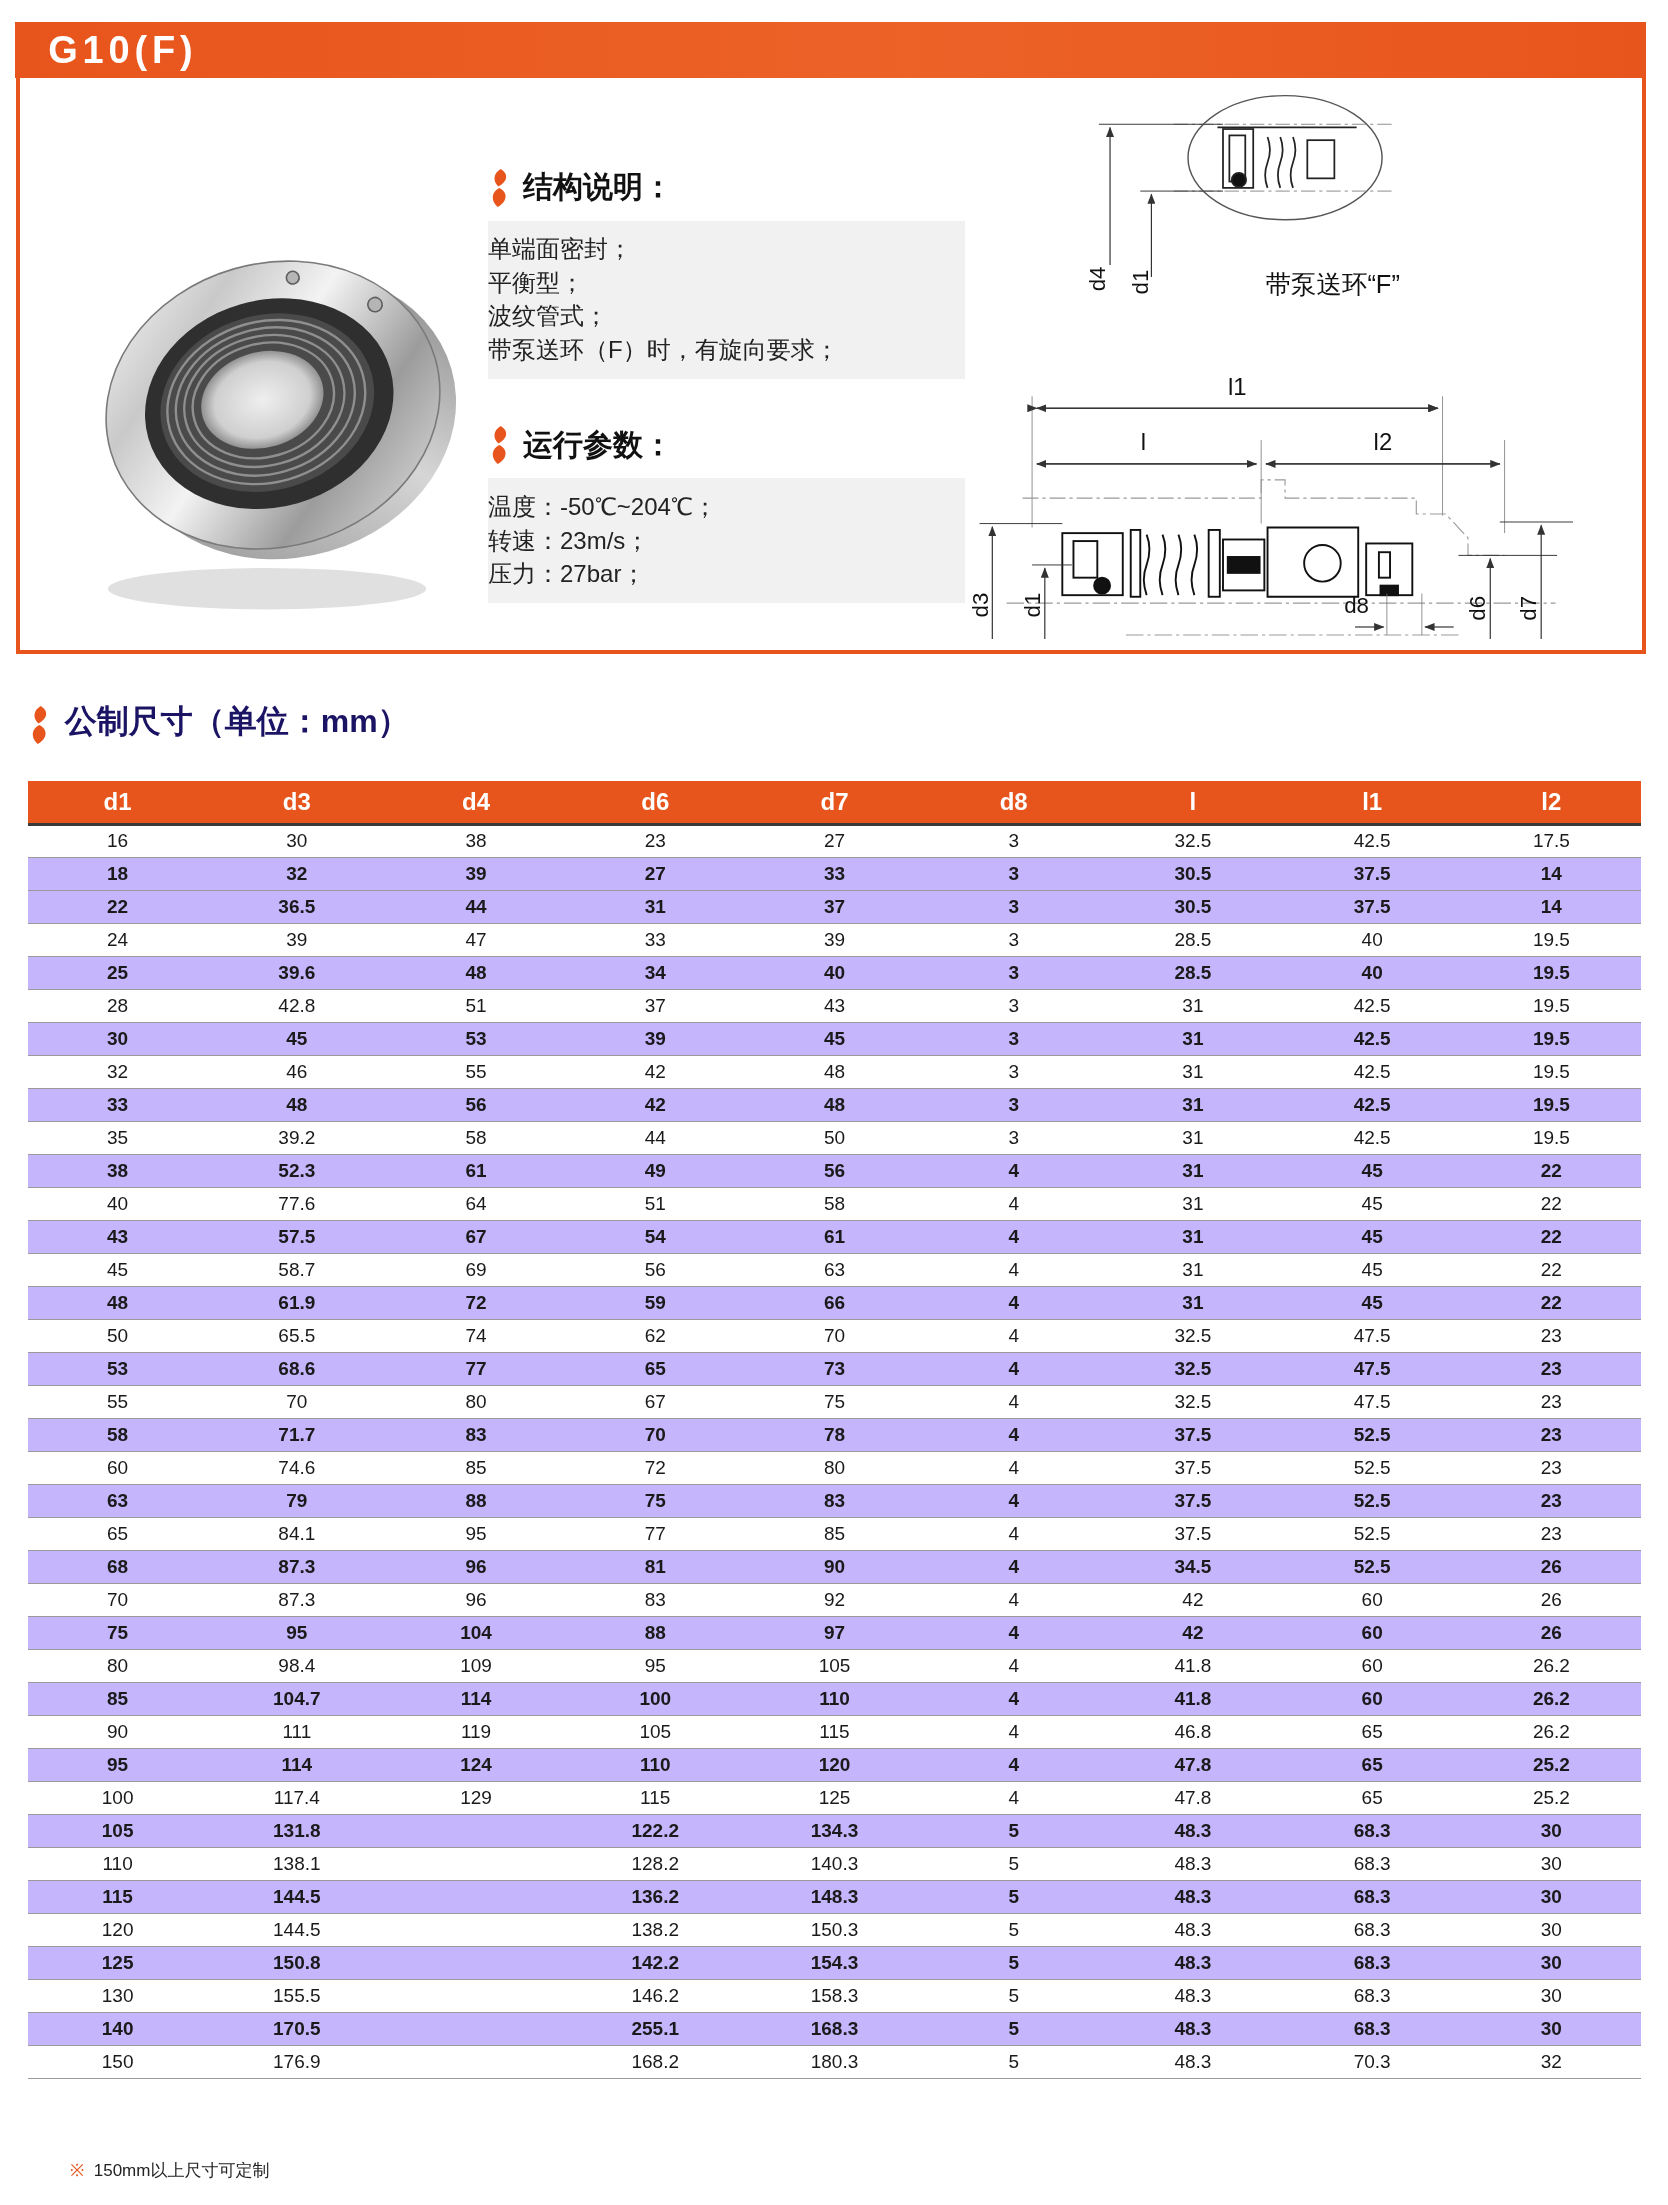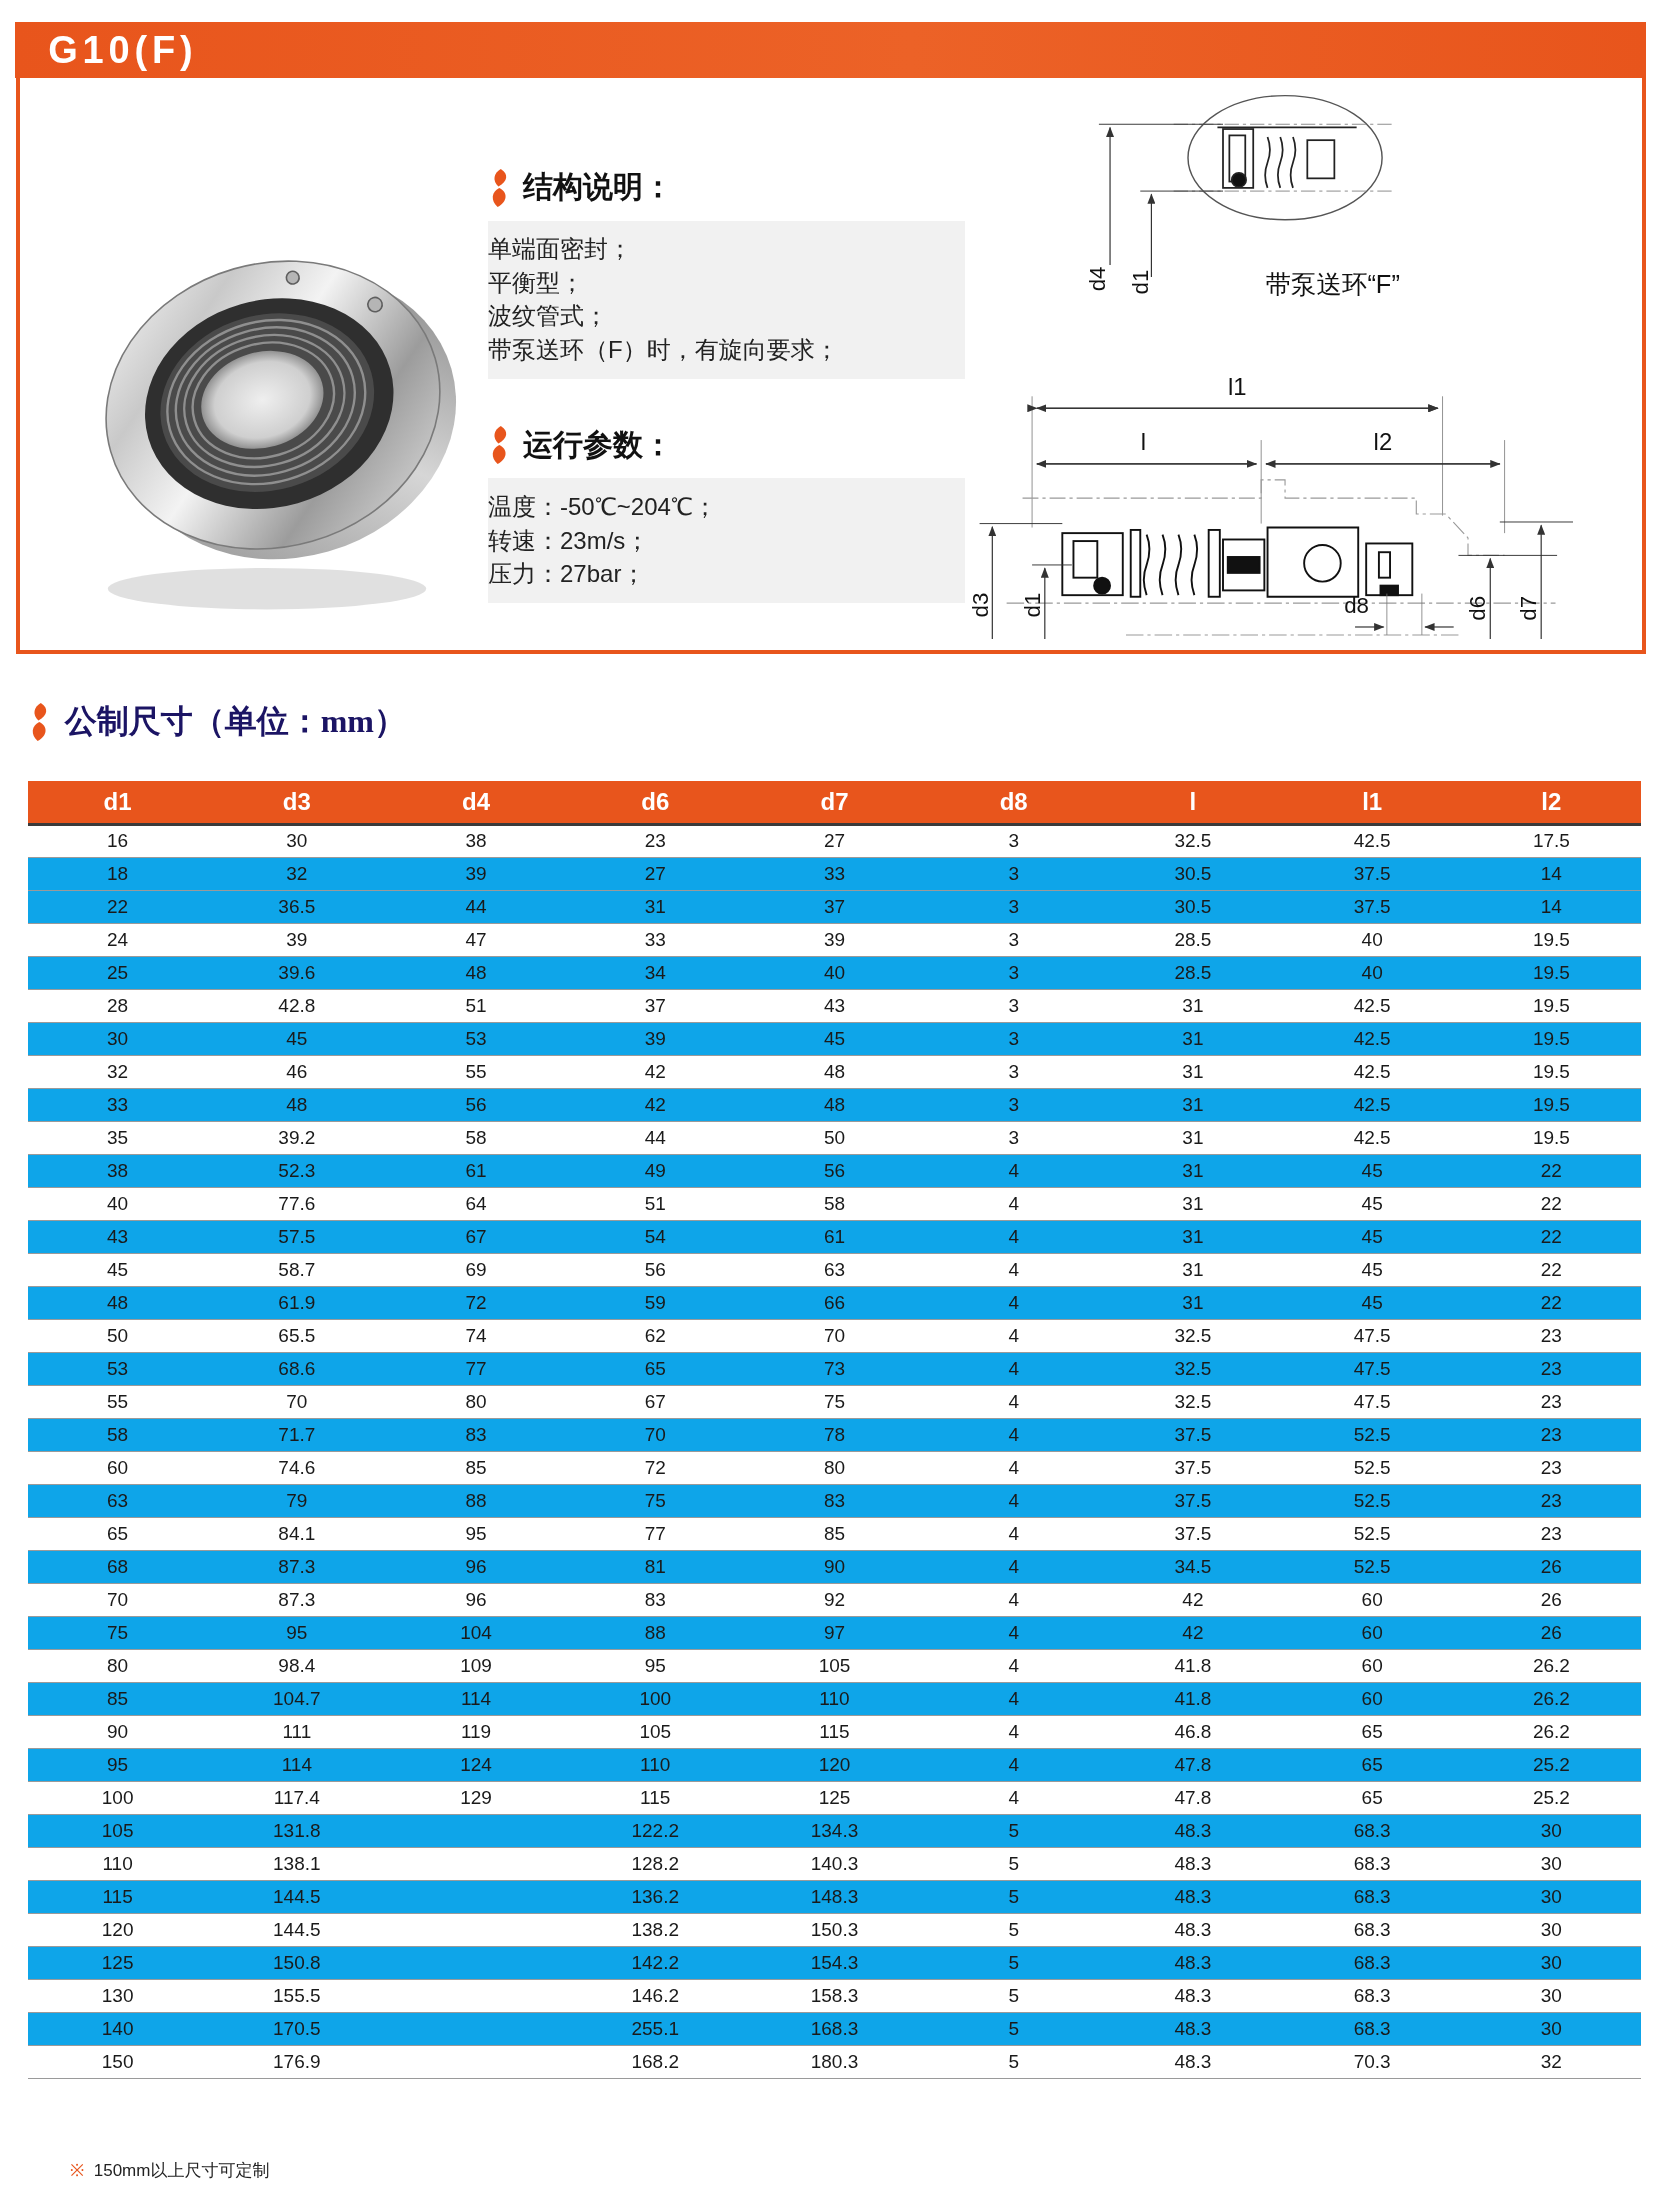--- a/index.html
+++ b/index.html
@@ -32,35 +32,35 @@
     background:#f1f1f1; padding:11px 0; font-size:24px; line-height:32px; color:#222;
   }
   .panel .li { margin:1.6px 0; }
   .struct-block { margin-top:48px; }
   .param-block { margin-top:46px; }
   
   .drawing-wrap { position:absolute; left:923px; top:56px; width:700px; height:569px; }
   .drawing text { font-family:"Liberation Sans", sans-serif; }
   
   .metric-title {
-    position:absolute; left:28px; top:700px; display:flex; align-items:center; gap:12.7px;font-family:Liberation Serif, serif;
+    position:absolute; left:28px; top:700px; display:flex; align-items:flex-end; gap:12.7px;
   }
   .metric-title .t { font-size:32px; font-weight:bold; color:#1B1464; }
   
   .dim-table-wrap { position:absolute; left:28px; top:781px; width:1613px; }
   table.dim { width:100%; border-collapse:collapse; table-layout:fixed; }
   table.dim thead th {
     background:#E8551C; color:#fff; font-size:24px; font-weight:bold;
     height:43px; text-align:center; border-bottom:3.2px solid #3a3a3a;
   }
   table.dim tbody td {
     height:33px; text-align:center; font-size:19px; color:#1a1a1a;
     border-bottom:0.8px solid #9a9a9a; letter-spacing:0px;
   }
-  table.dim tbody tr.alt { background:#0ea5e9; }
+  table.dim tbody tr.alt { background:#c4b5fd;font-weight:bold; }
   
   .note { position:absolute; left:70px; top:2158px; font-size:17px; color:#222; }
   .note .sym { color:#E8551C; margin-right:9.5px; }
 </style>
 </head>
 <body>
 
 <div class="main-box">
   <div class="header-band">
     <div class="model">G10(F)</div>

